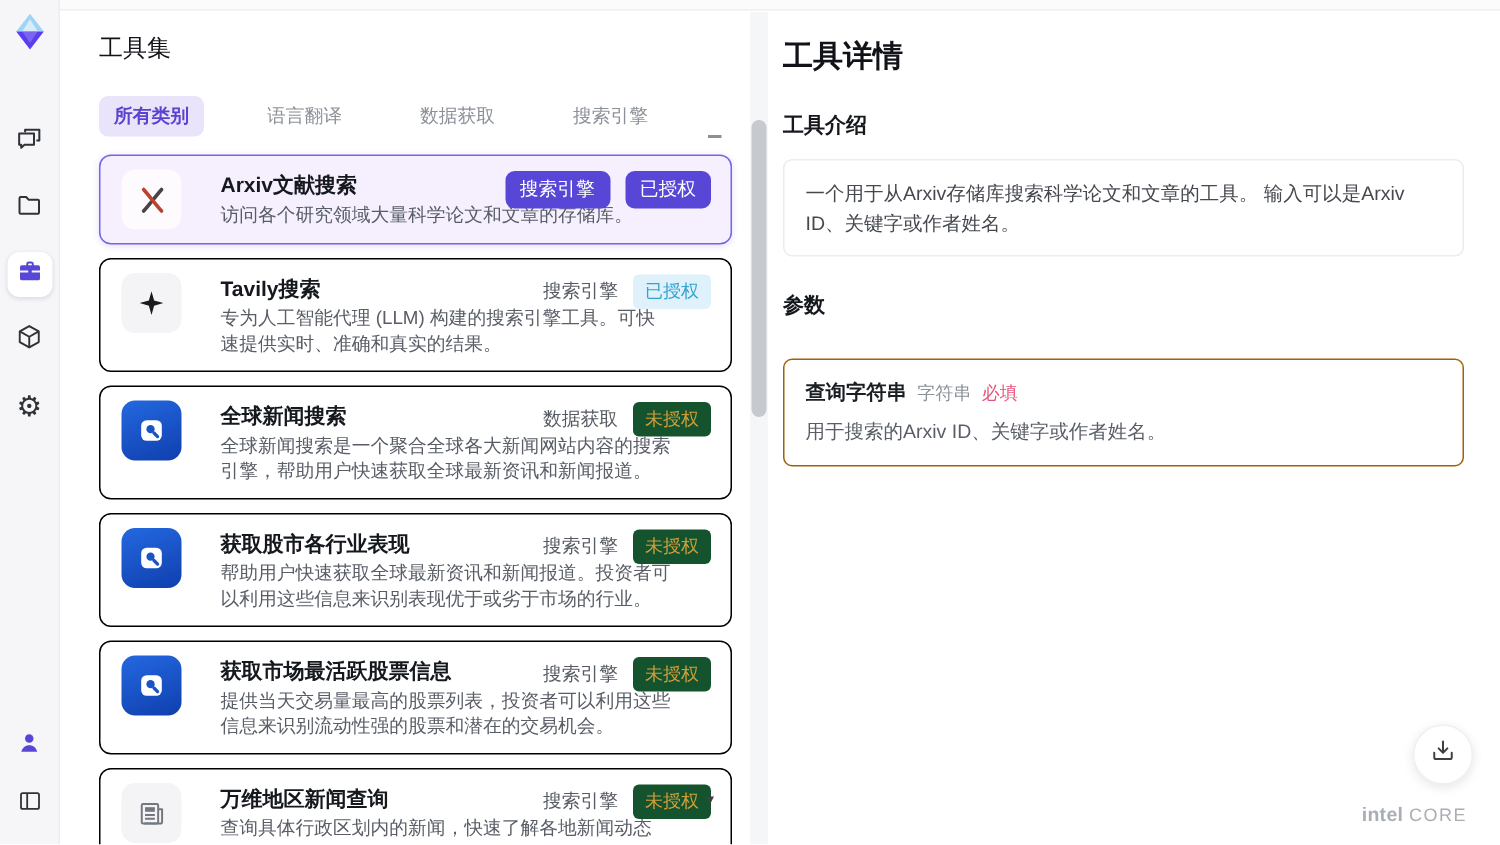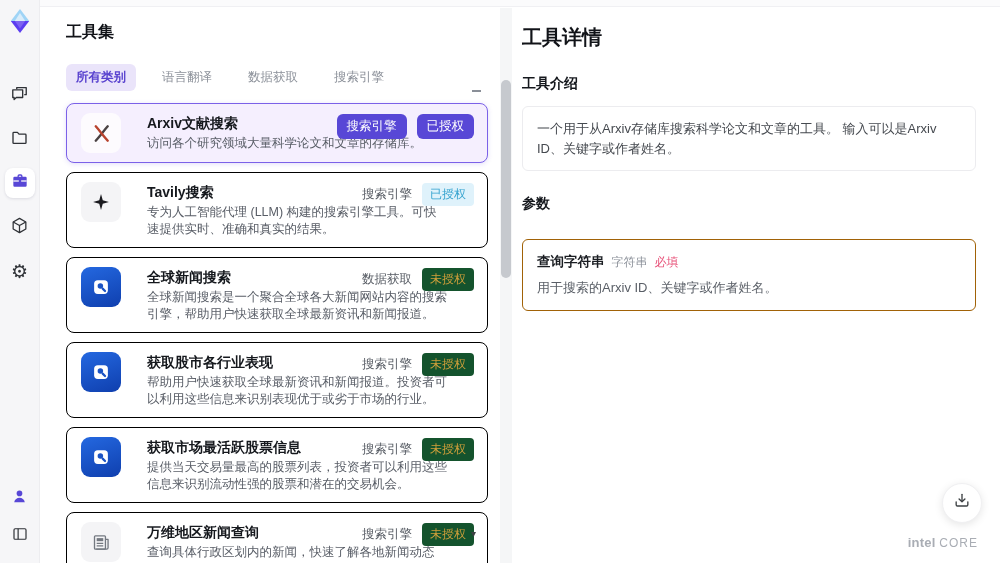--- a/index.html
+++ b/index.html
@@ -13,22 +13,22 @@
   .nav-item { width:30px; height:30px; display:flex; align-items:center; justify-content:center; border-radius:8px; cursor:pointer; }
   .nav-item.active { background:#ffffff; box-shadow:0 1px 3px rgba(60,60,90,.14); }
   .nav-bottom { margin-top:auto; display:flex; flex-direction:column; align-items:center; gap:8px; margin-bottom:12px; }
   .gear-glyph { font-size:19px; color:#2f3237; line-height:1; }
 
   
   .top-strip { position:absolute; left:40px; right:0; top:0; height:7px; background:#fbfbfc; border-bottom:1px solid #f0f0f3; }
 
   
   .list-panel { position:absolute; left:40px; top:8px; width:460px; bottom:0; background:#fff; padding:14px 0 0 26px; overflow:hidden; }
-  .panel-title { font-size:16px; font-weight:700; color:#111318; }
-  .tabs { display:flex; align-items:center; gap:16px; margin-top:21px; }
+  .panel-title { font-size:16px; font-weight:400; color:#111318; }
+  .tabs { display:flex; align-items:center; gap:32px; margin-top:21px; }
   .tab { font-size:12.5px; color:#8b9099; padding:5px 10px; border-radius:6px; cursor:pointer; white-space:nowrap; }
   .tab.active { background:#eae4fa; color:#5a43cf; font-weight:700; }
 
   .tool-list { margin-top:12px; width:422px; }
   .tool-card { position:relative; width:422px; background:#fff; border:1px solid #000000; border-radius:8px; padding:9px 14px; margin-bottom:9px; display:flex; cursor:pointer; }
   .tool-card.selected { border:1.5px solid #7b61e8; background:#f5effe; box-shadow:0 1px 5px rgba(95,70,220,.18); }
   .tool-icon { width:40px; height:40px; border-radius:9px; background:#f4f4f6; flex:0 0 40px; display:flex; align-items:center; justify-content:center; }
   .tool-icon.icon-blue-search-logo { background:linear-gradient(160deg,#2468e0,#0f3fae); }
   .tool-card.selected .tool-icon { background:#fdfbfe; }
   .tool-body { margin-left:26px; flex:1; min-width:0; }

